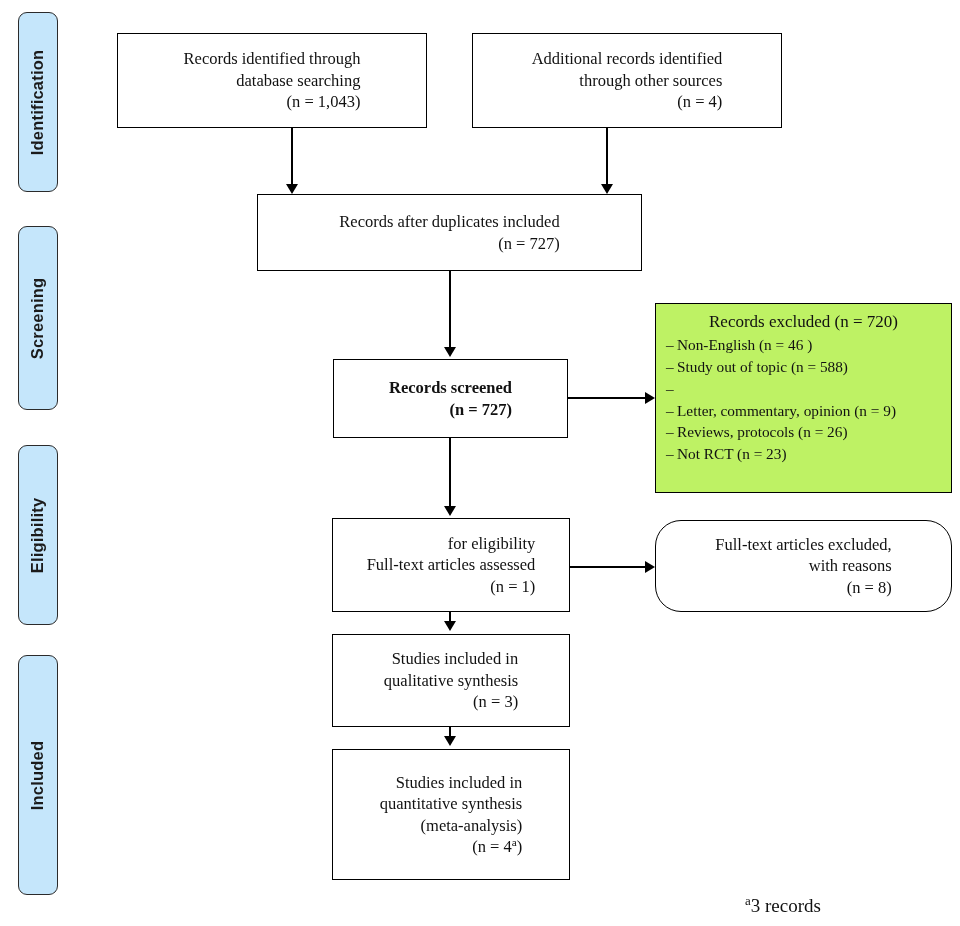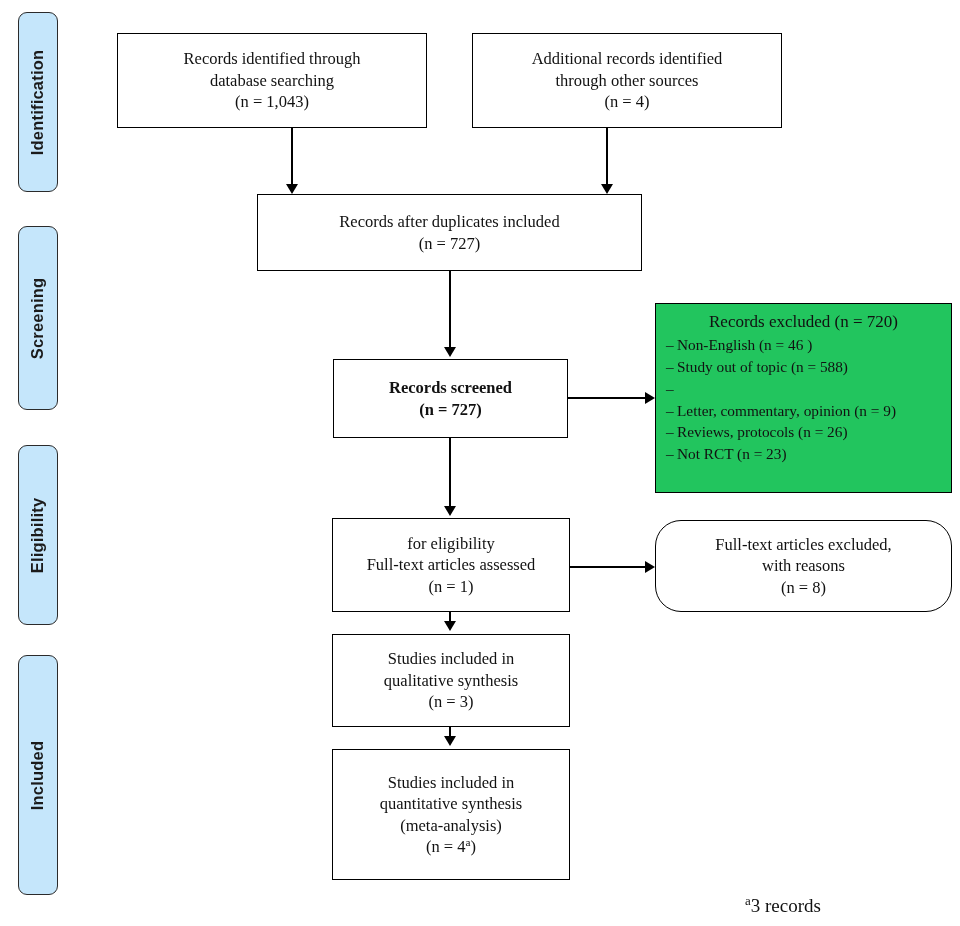--- a/index.html
+++ b/index.html
@@ -44,34 +44,34 @@
 
   
   .flow-box {
     position: absolute;
     box-sizing: border-box;
     border: 1.4px solid #000000;
     background: #ffffff;
     display: flex;
     align-items: center;
     justify-content: center;
-    text-align: center;
+    text-align: right;
   }
   .flow-box .btext {
     font-size: 16.5px;
     line-height: 1.30;
     padding: 0 8px;
   }
 
   
   .list-box {
     position: absolute;
     box-sizing: border-box;
     border: 1.4px solid #000000;
-    background: #22c55e;
+    background: #bef264;
     padding: 8px 10px 6px 10px;
   }
   .list-title {
     text-align: center;
     font-size: 17px;
     line-height: 1.2;
     margin-bottom: 2px;
   }
   .list-items {
     margin: 0;

